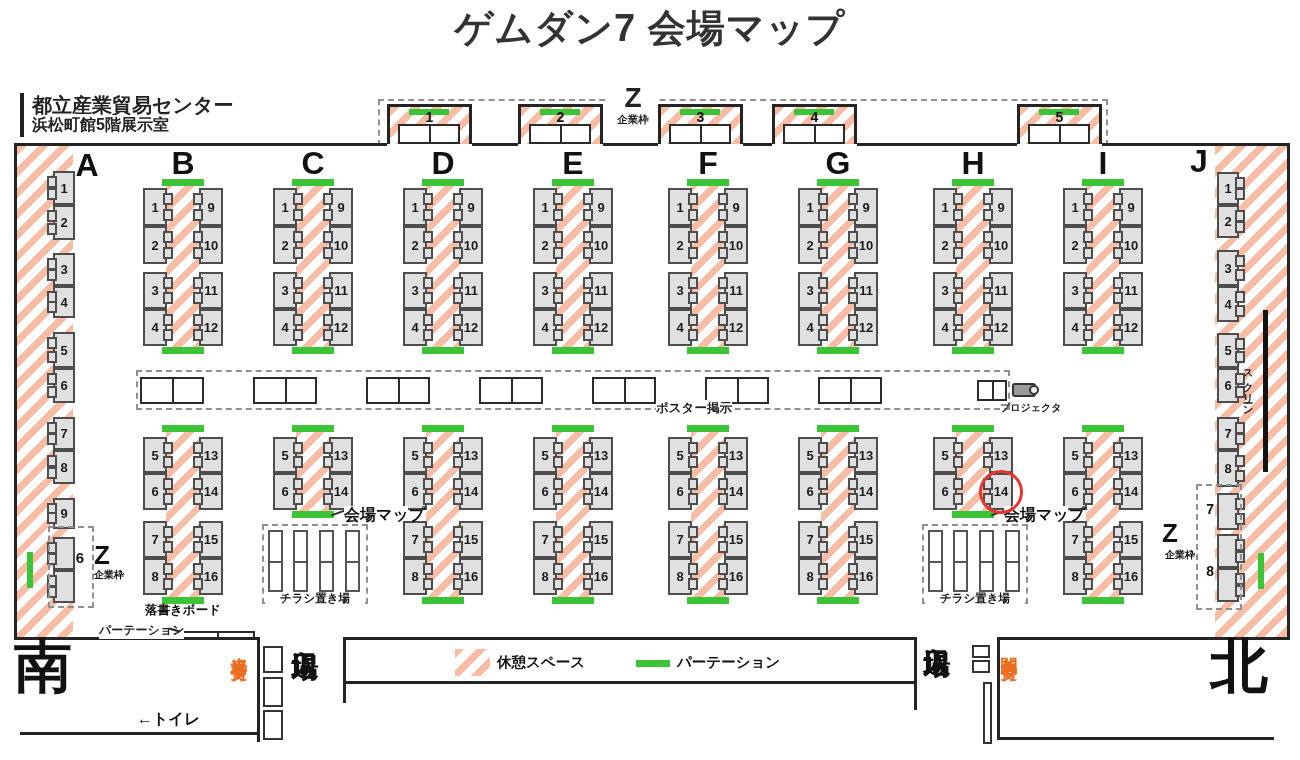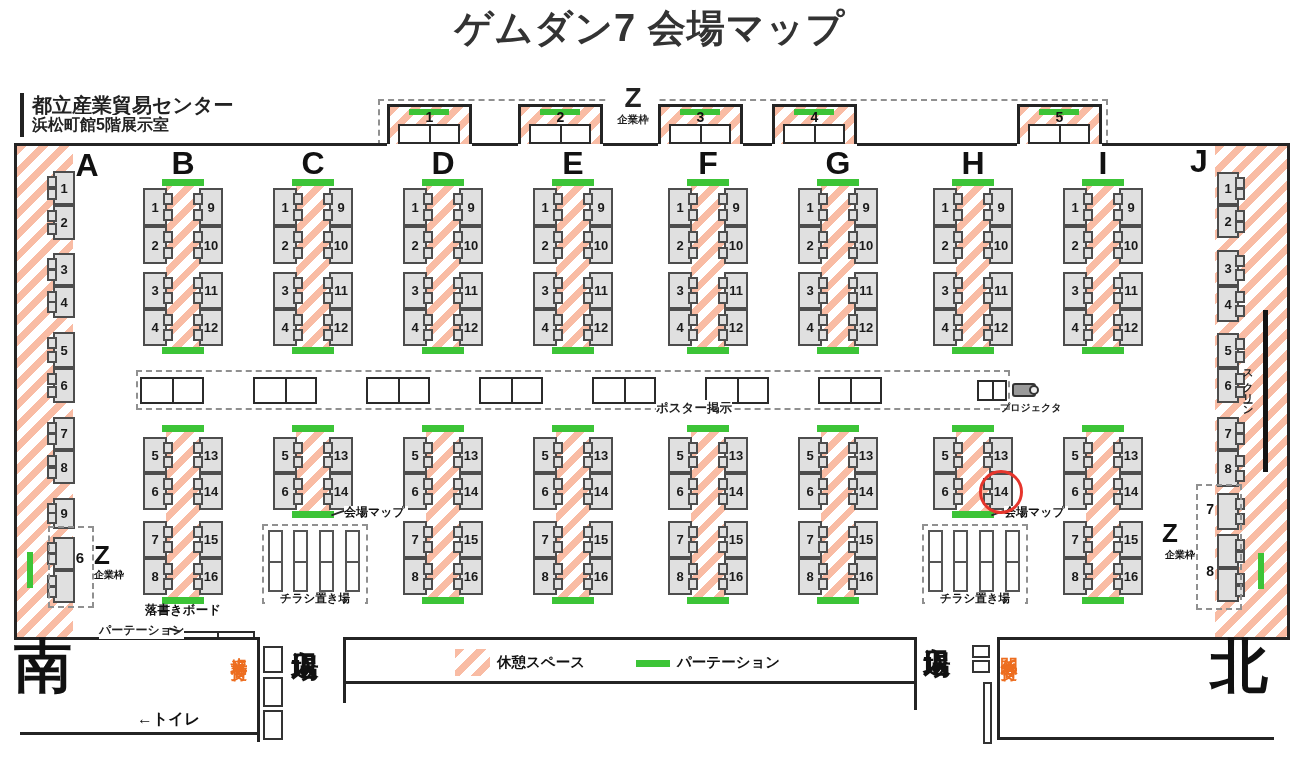--- a/index.html
+++ b/index.html
@@ -13,21 +13,21 @@
   .booth.cr::before{right:-8px;top:10%;}  .booth.cr::after{right:-8px;bottom:10%;}
   .booth.cl::before{left:-8px;top:10%;}   .booth.cl::after{left:-8px;bottom:10%;}
   .pbar{background:#3cc437;z-index:3;}
   .dash{border:2px dashed #909090;z-index:3;}
   .table2{background:#fff;border:2px solid #2b2b2b;z-index:3;}
   .table2::before{content:"";position:absolute;left:50%;top:-1px;bottom:-1px;width:2px;background:#2b2b2b;}
   .tableV{background:#fff;border:2px solid #555;z-index:3;}
   .tableV::before{content:"";position:absolute;top:50%;left:-1px;right:-1px;height:2px;background:#555;}
   .desk{background:#fff;border:2px solid #333;z-index:3;}
   .colletter{font-size:32px;font-weight:800;text-align:center;line-height:1;z-index:2;color:#111;}
-  .slabel{font-size:12px;font-weight:bold;background:#fff;white-space:nowrap;z-index:6;line-height:1.1;color:#111;}
+  .slabel{font-size:16px;font-weight:bold;background:#fff;white-space:nowrap;z-index:6;line-height:1.1;color:#111;}
   .slabel.ctr{text-align:center;}
   .conn{background:#2b2b2b;height:2px;z-index:6;transform:rotate(-20deg);}
   .zbox{border:3px solid #242424;border-bottom:none;z-index:2;}
   .znum{font-size:14px;font-weight:800;text-align:center;line-height:1;z-index:5;color:#111;}
   .zlab-big{font-weight:800;line-height:1;z-index:5;color:#111;}
   .zlab-small{font-weight:bold;line-height:1;z-index:5;color:#111;}
   .hl{border:3px solid #e6352c;border-radius:50%;z-index:7;}
   .vtext{writing-mode:vertical-rl;text-orientation:upright;font-weight:800;line-height:1;letter-spacing:2px;z-index:6;}
   .screenbar{background:#141414;z-index:3;}
 

